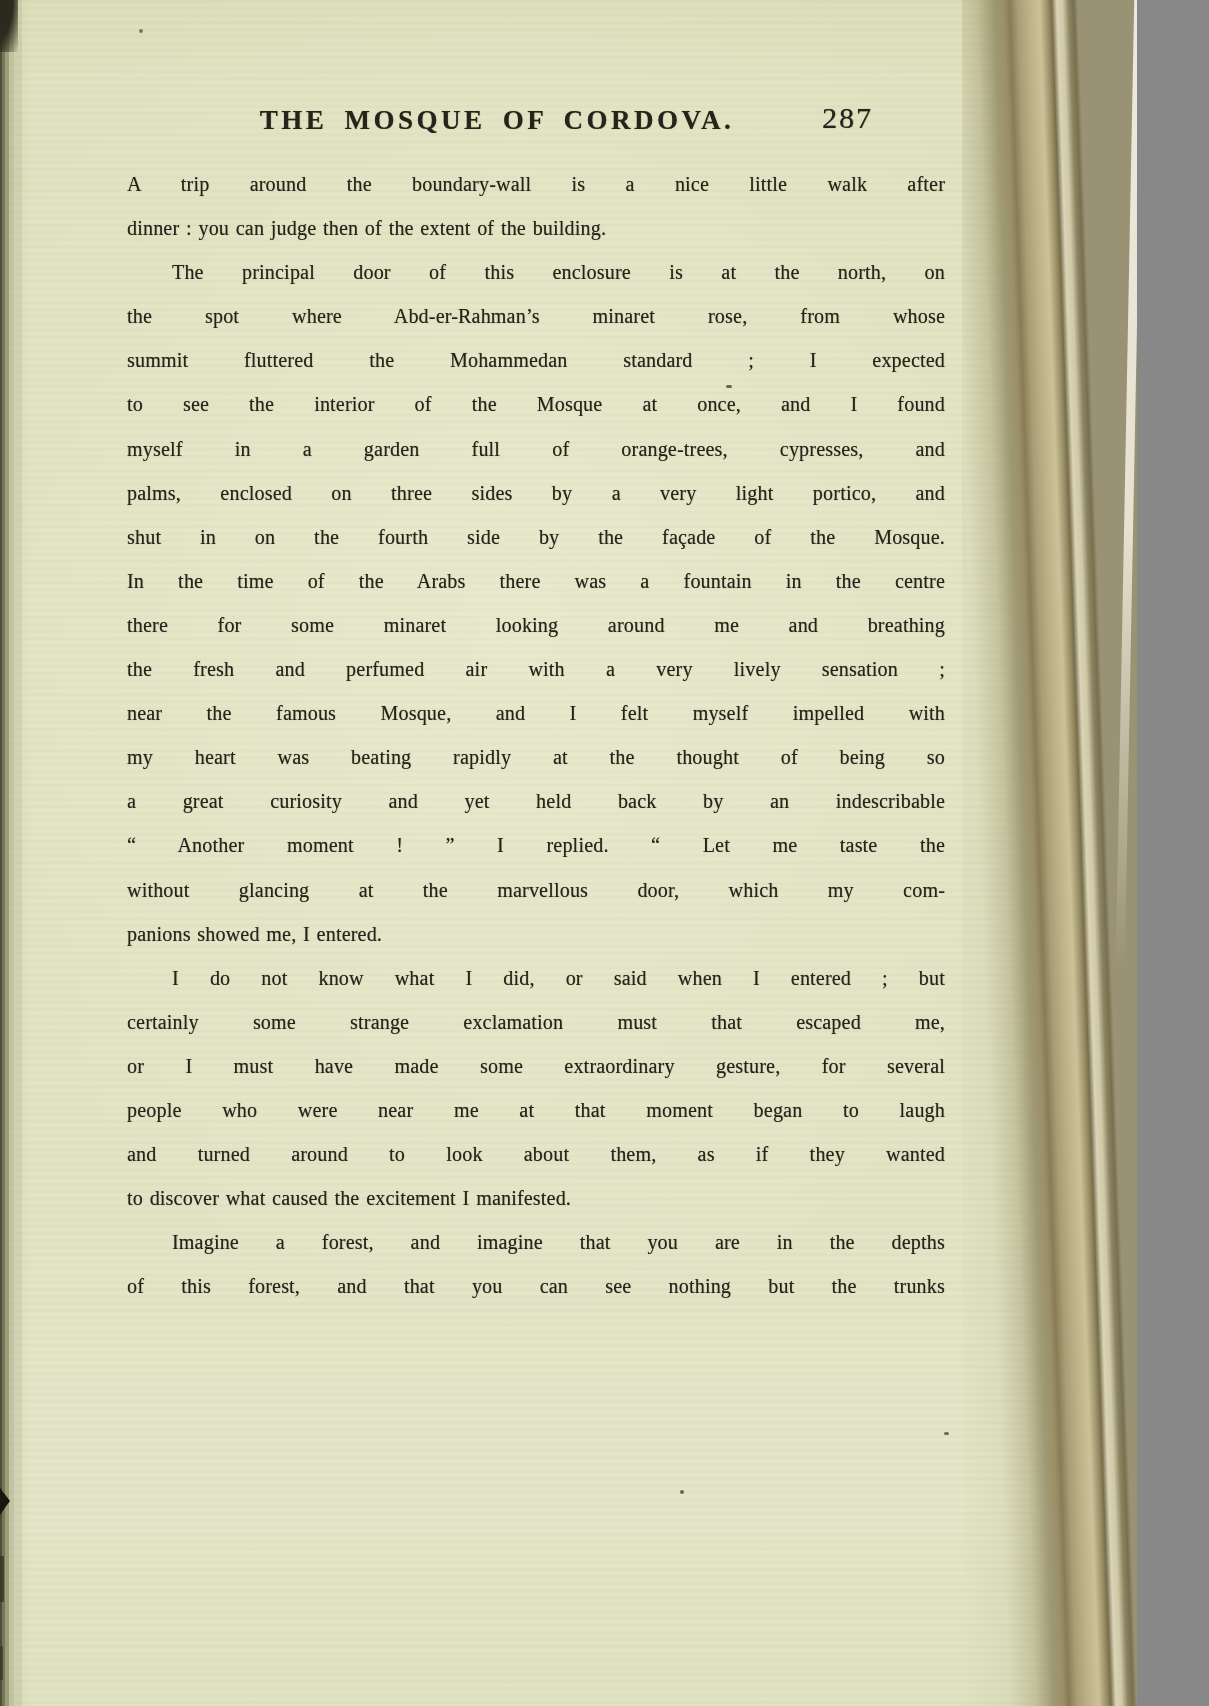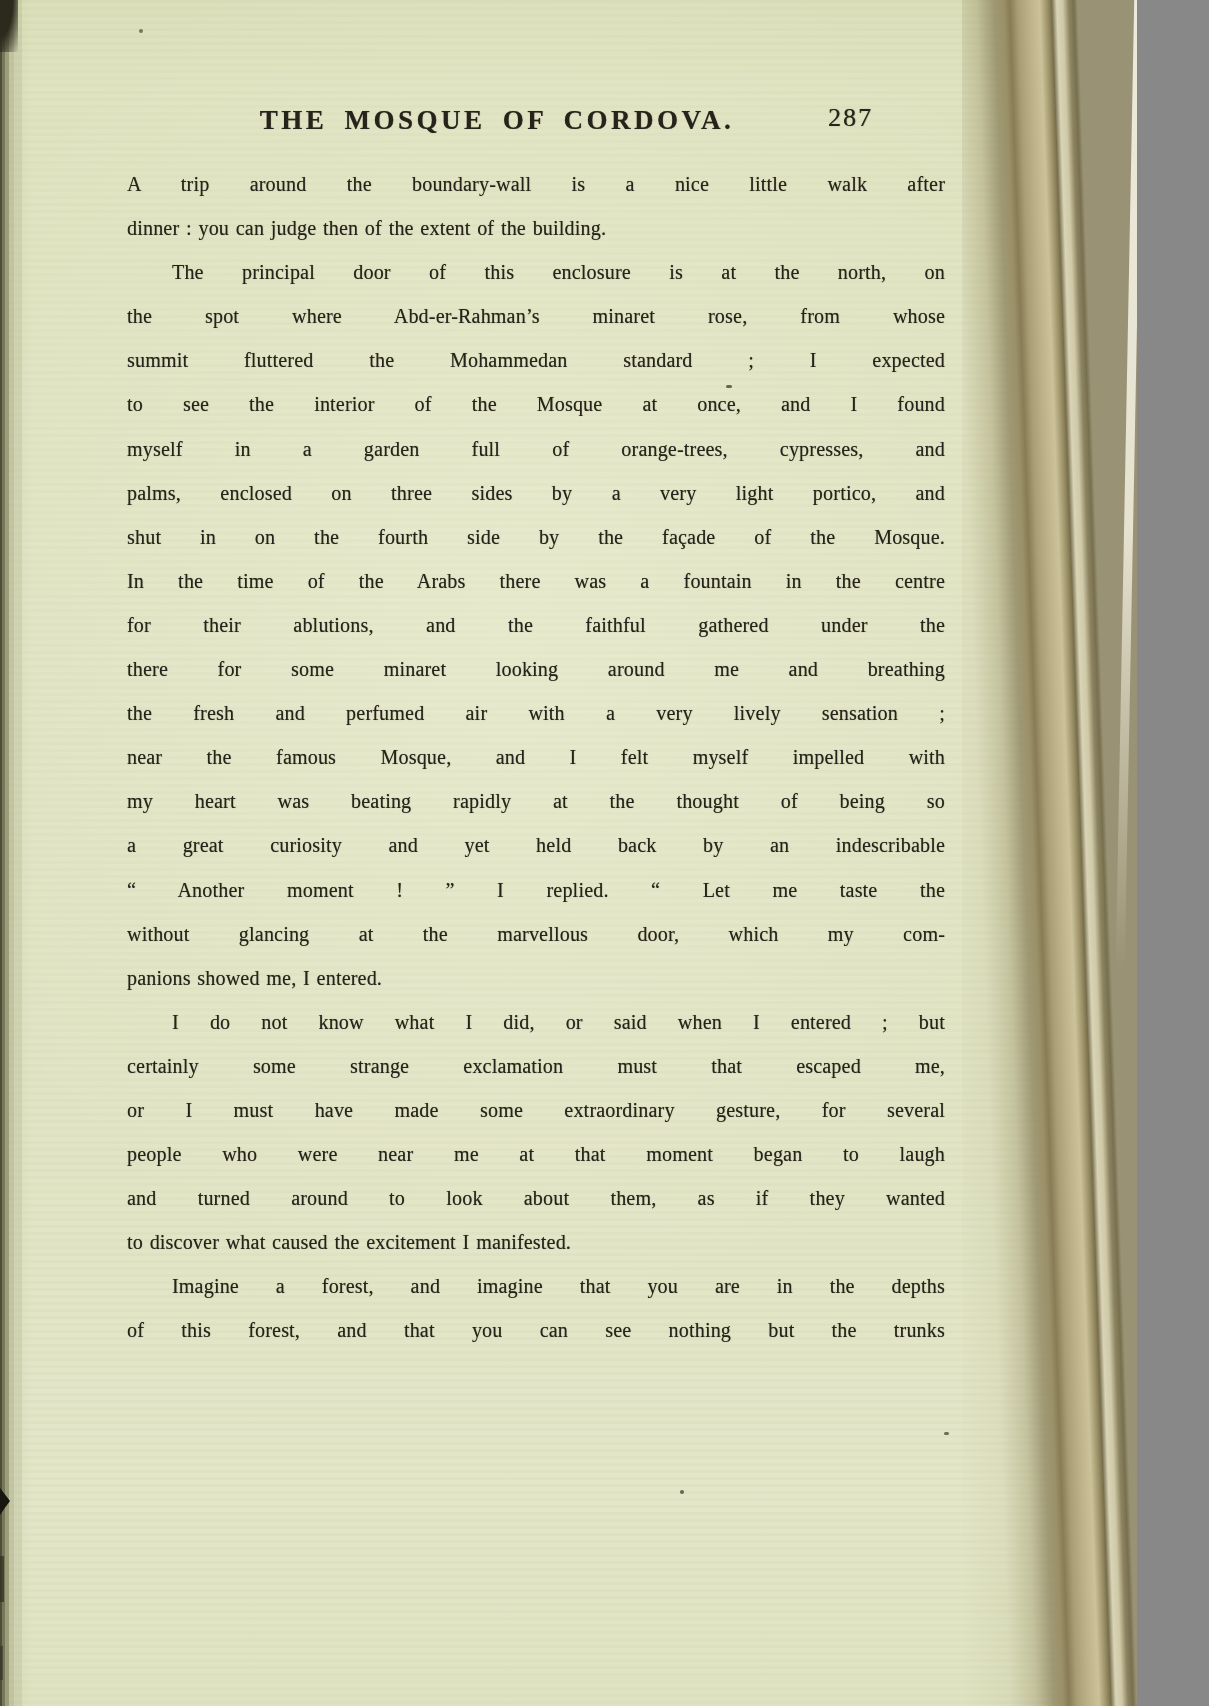--- a/index.html
+++ b/index.html
@@ -61,21 +61,21 @@
   
   .running-title{
     position:absolute;left:127px;top:104px;width:740px;
     text-align:center;
     font-size:27px;line-height:32px;font-weight:700;
     letter-spacing:3.5px;word-spacing:7px;
     text-shadow:0.3px 0.3px 0.8px rgba(35,33,20,0.5);
   }
   .page-number{
     position:absolute;right:264px;top:100px;
-    font-size:26px;line-height:36px;font-weight:400;
+    font-size:30px;line-height:36px;font-weight:400;
     letter-spacing:2px;
     text-shadow:0.4px 0.4px 0.9px rgba(35,33,20,0.6);
   }
   .body-text{
     position:absolute;left:127px;top:162px;width:818px;
     font-size:20px;line-height:44.1px;
     word-spacing:1.5px;letter-spacing:0.2px;
     text-shadow:0.25px 0.35px 0.8px rgba(35,33,20,0.5);
   }
   .line{text-align:justify;text-align-last:justify;}
@@ -94,21 +94,20 @@
     <div class="line">A trip around the boundary-wall is a nice little walk after</div>
     <div class="line endpara">dinner : you can judge then of the extent of the building.</div>
     <div class="line indent">The principal door of this enclosure is at the north, on</div>
     <div class="line">the spot where Abd-er-Rahman’s minaret rose, from whose</div>
     <div class="line">summit fluttered the Mohammedan standard ; I expected</div>
     <div class="line">to see the interior of the Mosque at once, and I found</div>
     <div class="line">myself in a garden full of orange-trees, cypresses, and</div>
     <div class="line">palms, enclosed on three sides by a very light portico, and</div>
     <div class="line">shut in on the fourth side by the façade of the Mosque.</div>
     <div class="line">In the time of the Arabs there was a fountain in the centre</div>
-    <div class="line">for their ablutions, and the faithful gathered under the</div>
     <div class="line">there for some minaret looking around me and breathing</div>
     <div class="line">the fresh and perfumed air with a very lively sensation ;</div>
     <div class="line">near the famous Mosque, and I felt myself impelled with</div>
     <div class="line">my heart was beating rapidly at the thought of being so</div>
     <div class="line">a great curiosity and yet held back by an indescribable</div>
     <div class="line">“ Another moment ! ” I replied. “ Let me taste the</div>
     <div class="line">without glancing at the marvellous door, which my com-</div>
     <div class="line endpara">panions showed me, I entered.</div>
     <div class="line indent">I do not know what I did, or said when I entered ; but</div>
     <div class="line">certainly some strange exclamation must that escaped me,</div>

